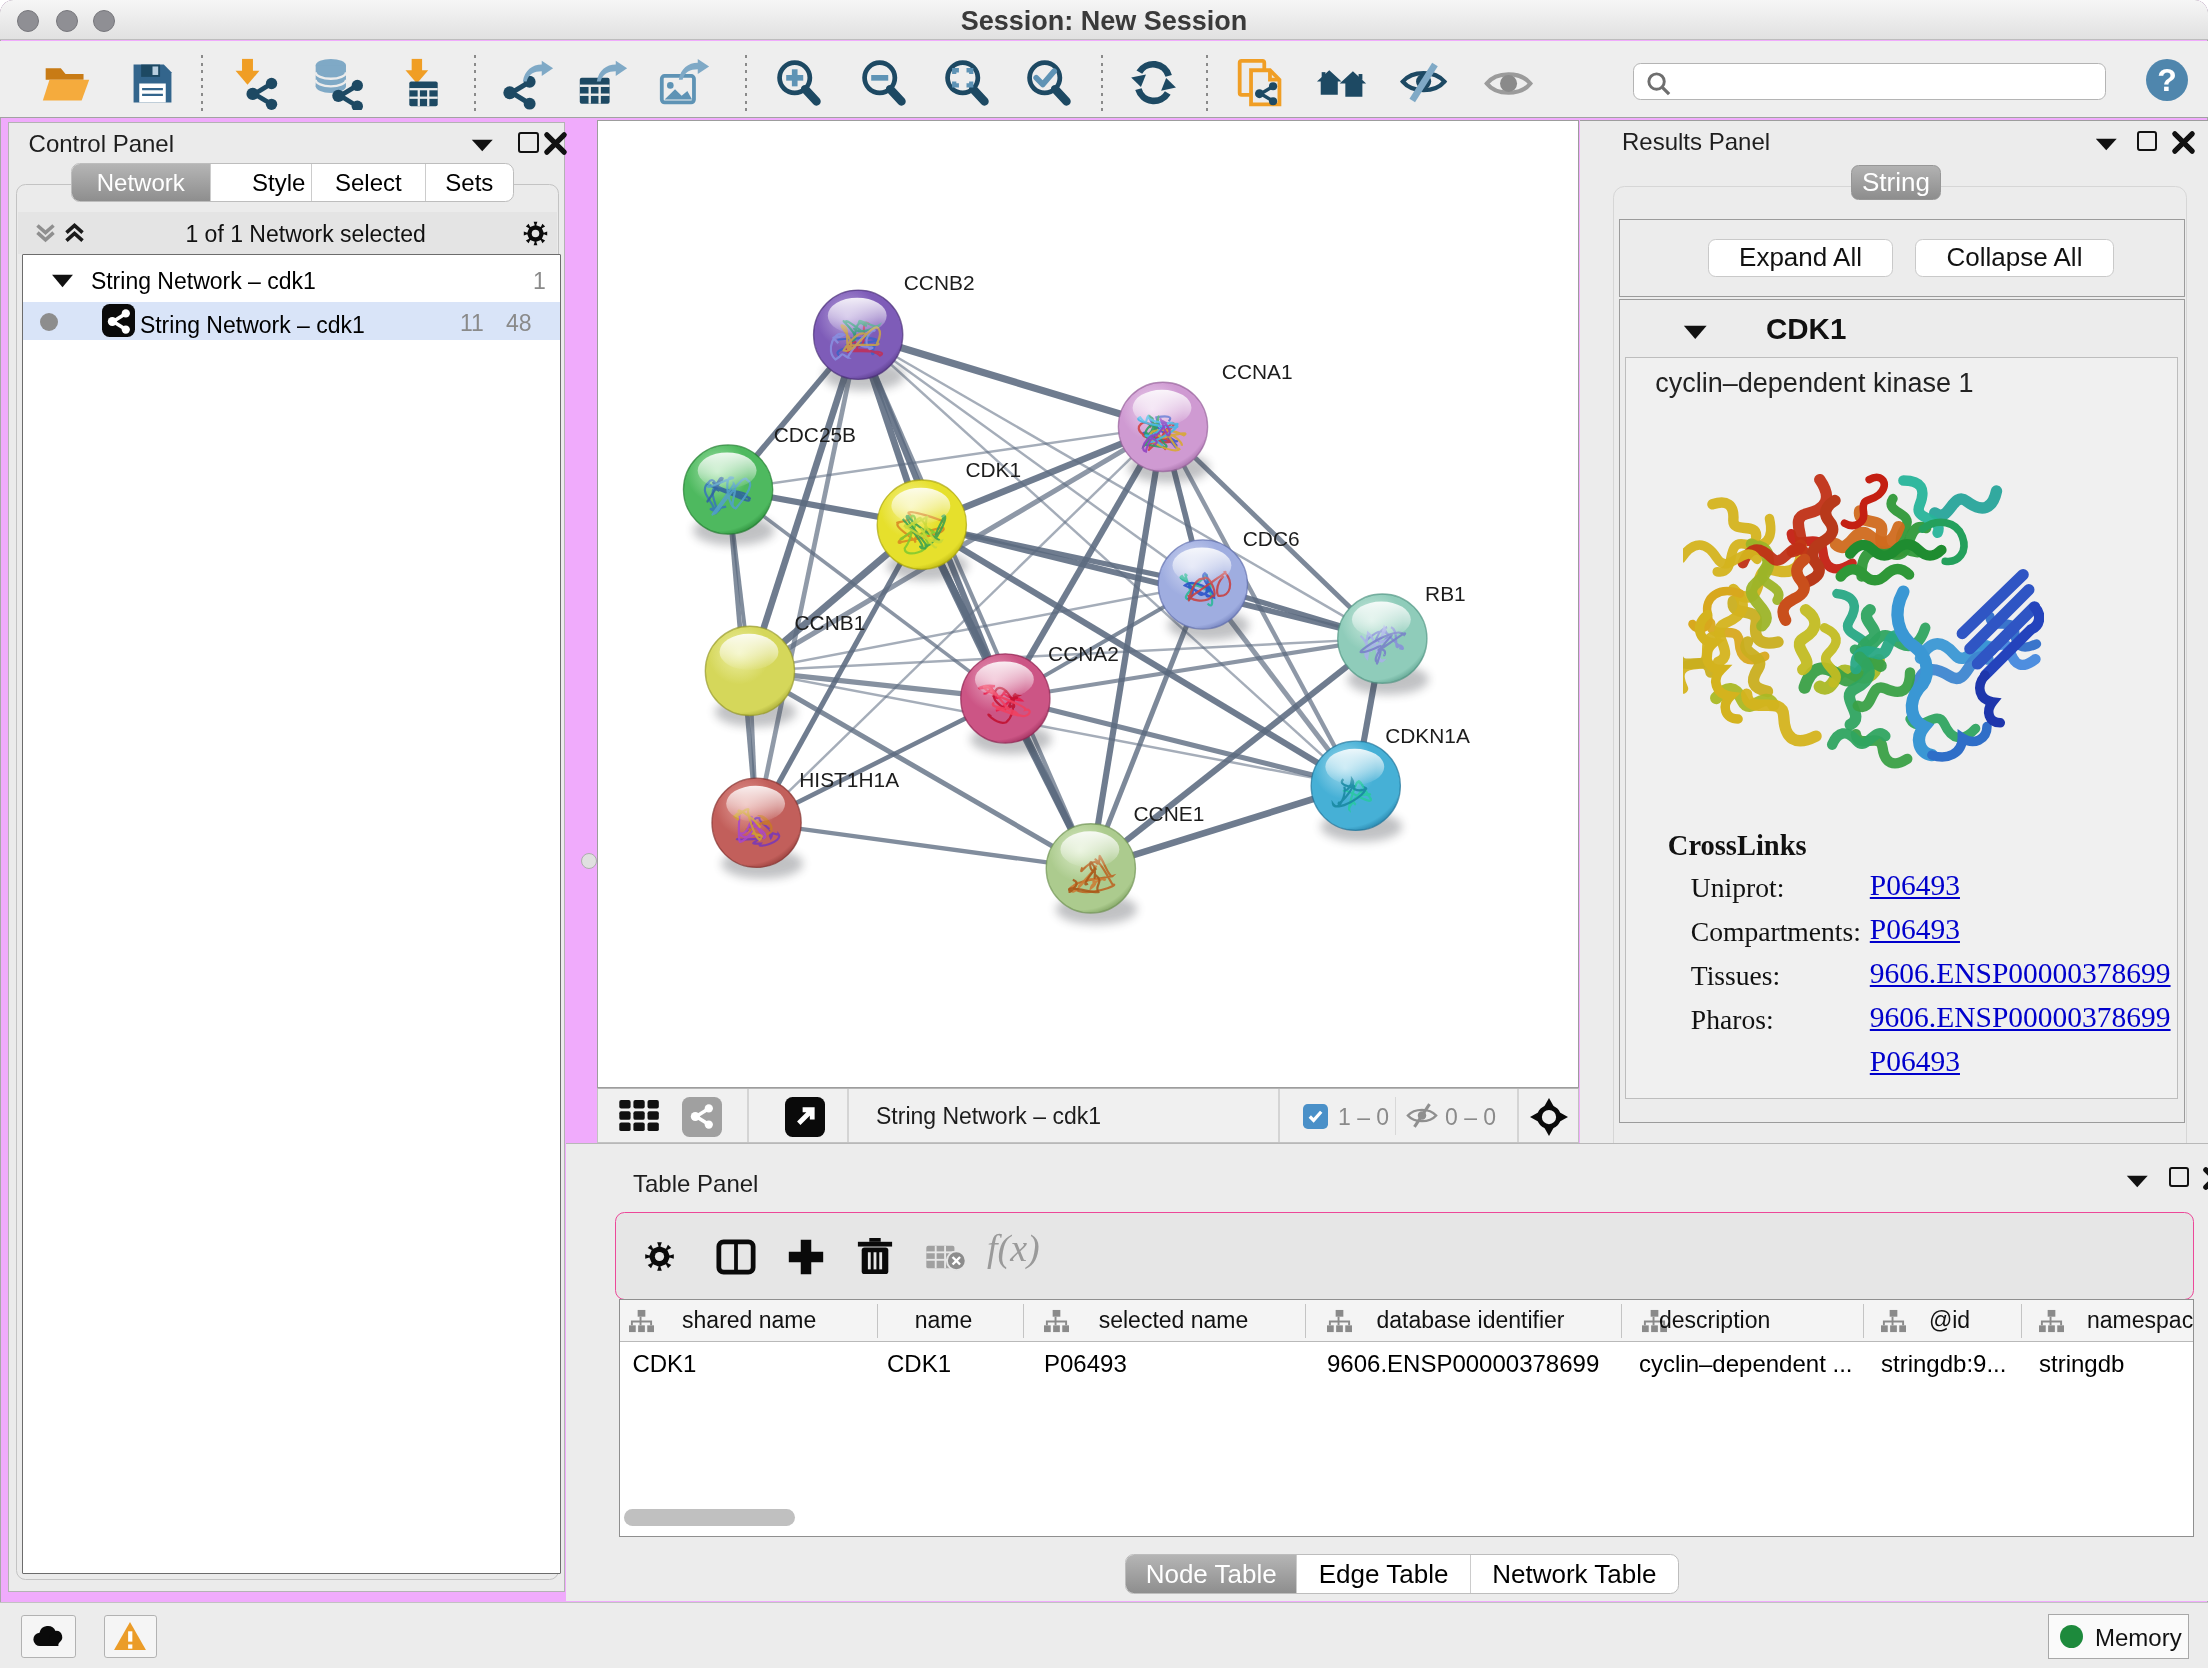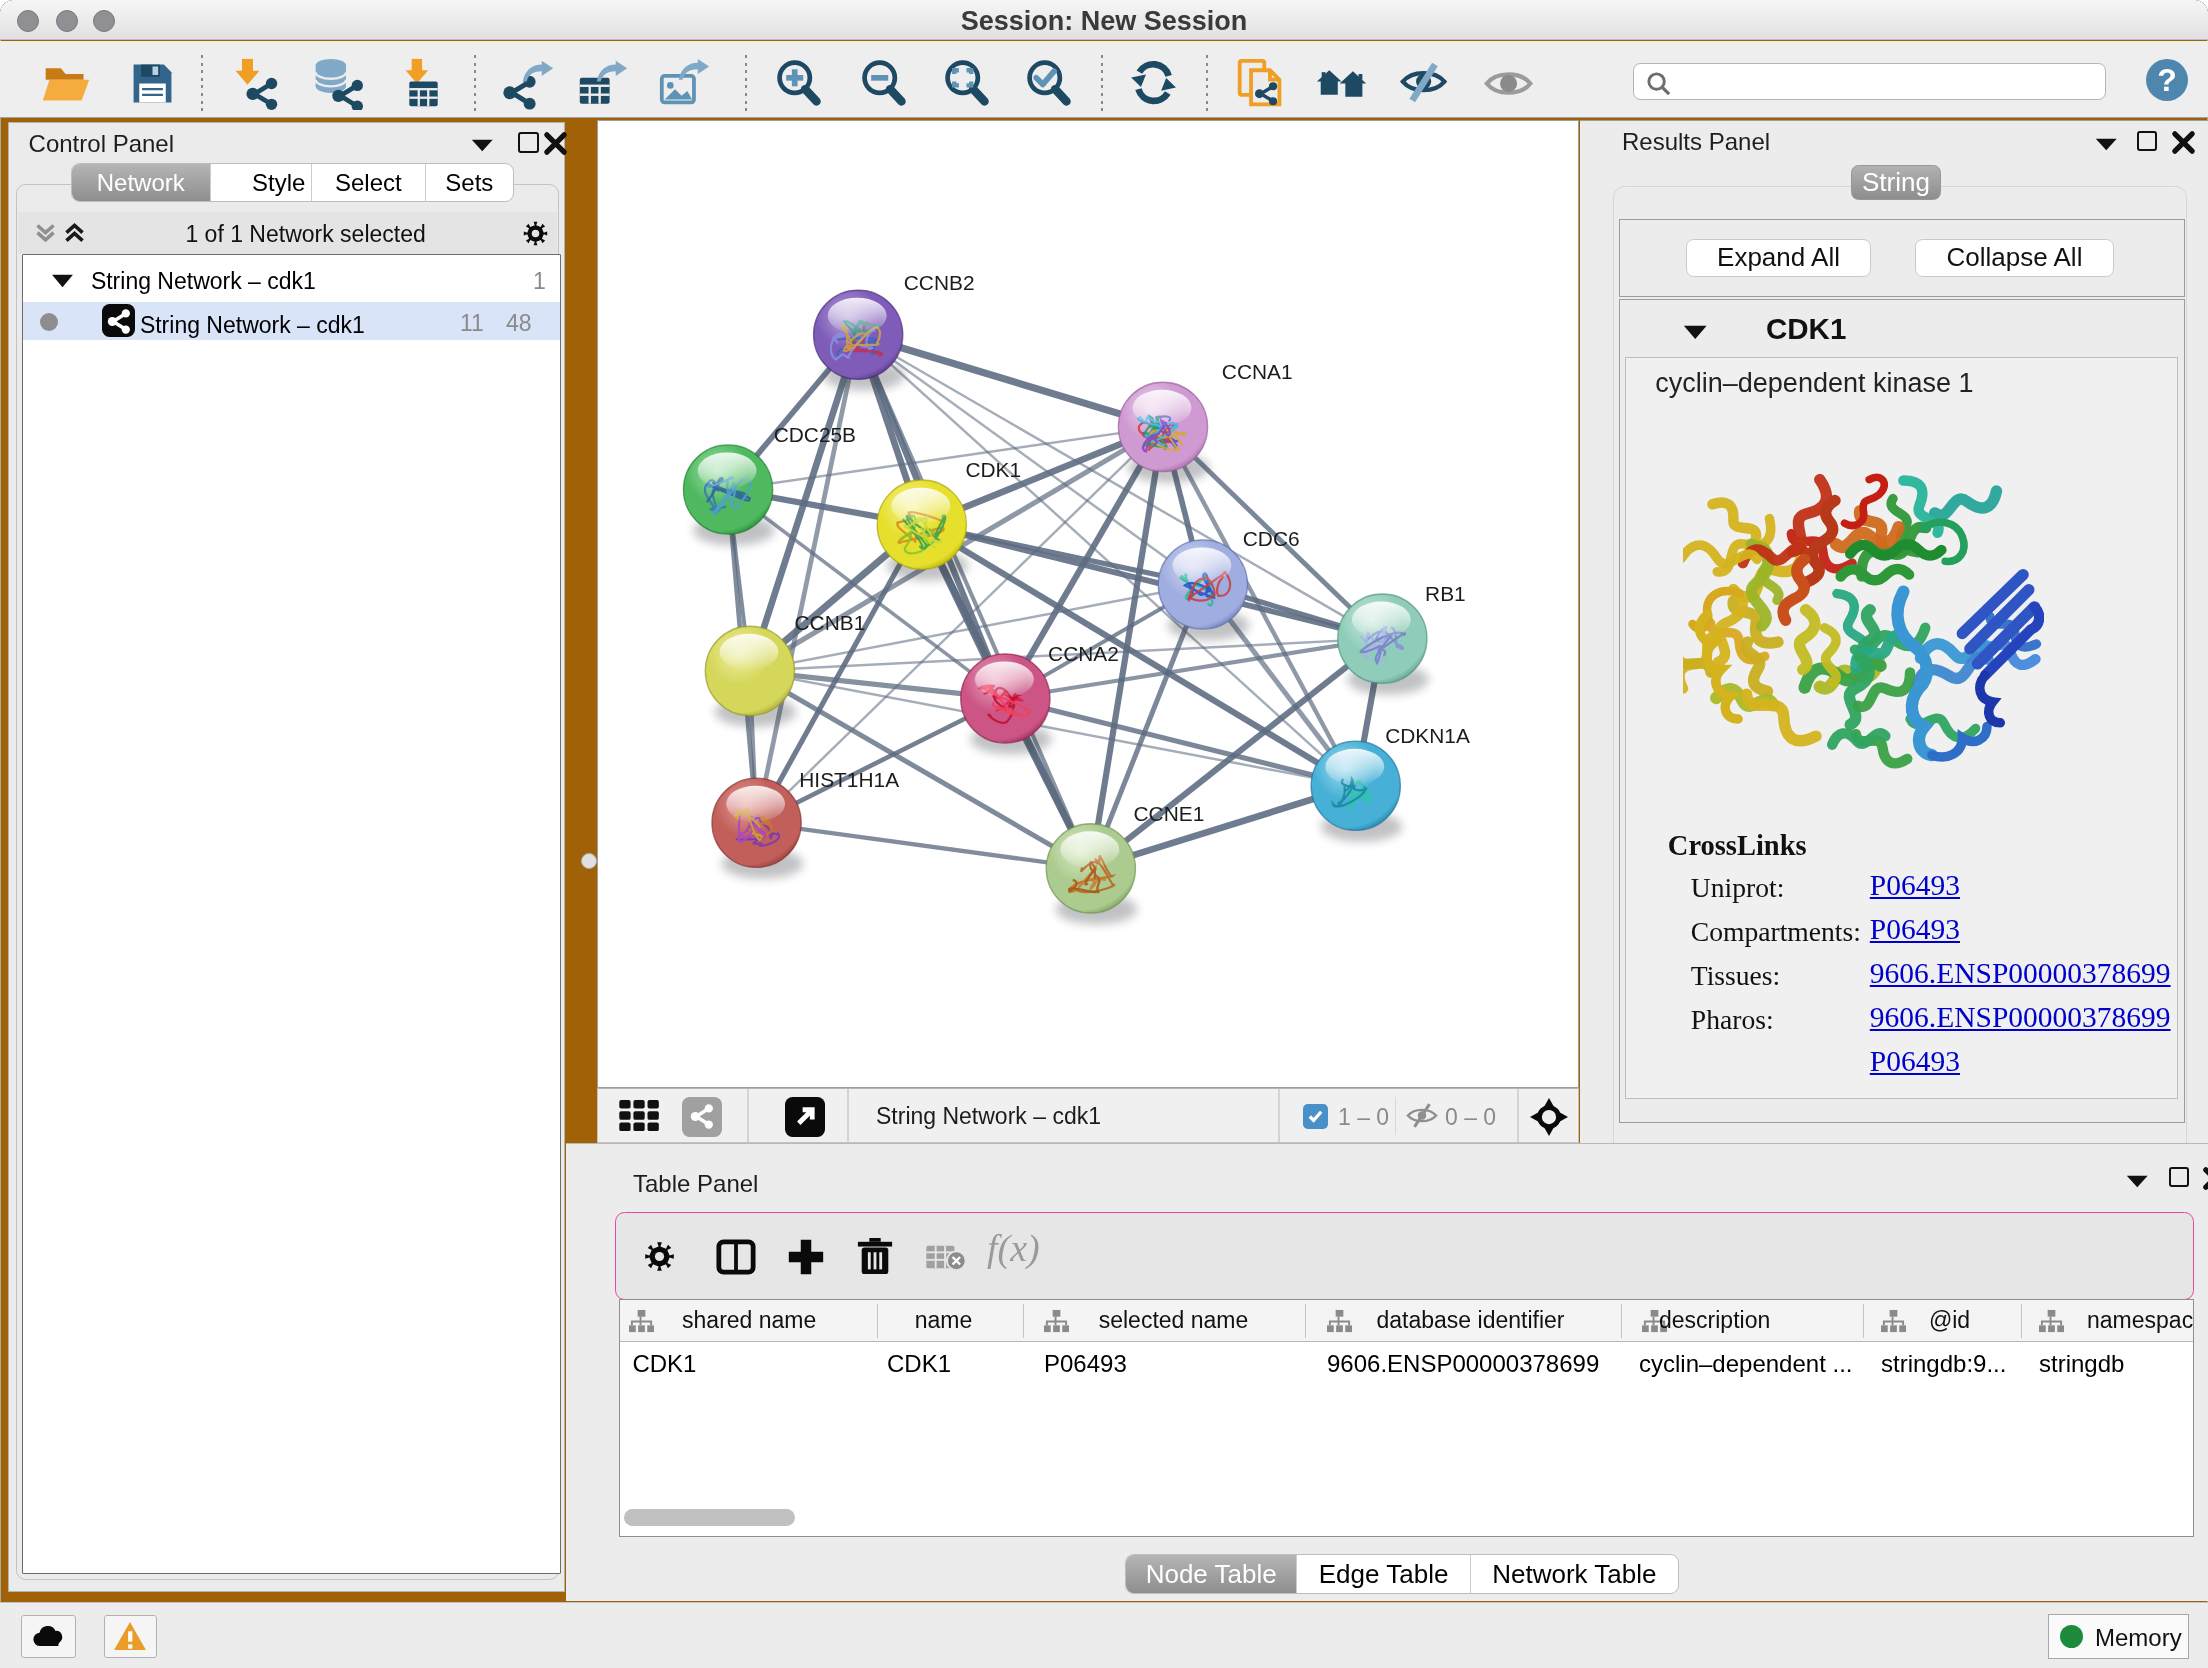--- a/index.html
+++ b/index.html
@@ -1,15 +1,15 @@
 <!DOCTYPE html>
 <html style="font-size:15px"><head><meta charset="utf-8"><style>
 * { margin:0; padding:0; box-sizing:border-box; }
 html,body { width:2208px; height:1668px; background:#fff; font-family:"Liberation Sans",sans-serif; }
-#win { position:absolute; left:0; top:0; width:2208px; height:1668px; background:#a16207;
+#win { position:absolute; left:0; top:0; width:2208px; height:1668px; background:#f0abfc;
   border-radius:13.3px 13.3px 0 0; overflow:hidden; box-shadow:inset 0 0 0 1px #a8a8a8; }
 .abs { position:absolute; }
 svg { display:block; }
 </style></head><body>
 <div id="win">
 <div class="abs" style="left:0;top:0;width:2208px;height:40px;
  background:linear-gradient(#f6f6f6,#e1e1e1);border-bottom:1px solid #bdbdbd;border-radius:13.3px 13.3px 0 0;">
  <div class="abs" style="left:17px;top:9.5px;width:22px;height:22px;border-radius:50%;background:#8f8f94;border:1px solid #77777c;"></div>
  <div class="abs" style="left:56px;top:9.5px;width:22px;height:22px;border-radius:50%;background:#8f8f94;border:1px solid #77777c;"></div>
  <div class="abs" style="left:93px;top:9.5px;width:22px;height:22px;border-radius:50%;background:#8f8f94;border:1px solid #77777c;"></div>
@@ -576,21 +576,21 @@
  <div class="abs" style="left:557px;top:9.5px;width:20px;height:20px;border:2.9px solid #111;border-radius:2.9px;"></div>
  <svg class="abs" style="left:591px;top:8.6px" width="25" height="25" viewBox="0 0 26 26">
         <path d="M4,4 L22,22 M22,4 L4,22" stroke="#111" stroke-width="5.5" stroke-linecap="round"></path>
       </svg>
 
  <div class="abs" style="left:33px;top:65px;width:574px;height:1018px;background:#ececec;border:1px solid #d6d6d6;border-radius:11.4px;"></div>
 
  <div class="abs" style="left:271px;top:44px;width:90px;height:35px;background:linear-gradient(#b2b2b2,#8d8d8d);border:1px solid #979797;border-radius:7.6px;color:#fff;font-size:26px;text-align:center;line-height:33px;">String</div>
 
  <div class="abs" style="left:39px;top:98px;width:566px;height:78px;border:1.9px solid #9b9b9b;">
-   <div class="abs" style="left:66px;top:19px;width:185px;height:38px;background:#fff;border:1.9px solid #c9c9c9;border-radius:7.6px;font-size:26px;text-align:center;line-height:35px;color:#111;">Expand All</div>
+   <div class="abs" style="left:88px;top:19px;width:185px;height:38px;background:#fff;border:1.9px solid #c9c9c9;border-radius:7.6px;font-size:26px;text-align:center;line-height:35px;color:#111;">Expand All</div>
    <div class="abs" style="left:295px;top:19px;width:199px;height:38px;background:#fff;border:1.9px solid #c9c9c9;border-radius:7.6px;font-size:26px;text-align:center;line-height:35px;color:#111;">Collapse All</div>
  </div>
 
  <div class="abs" style="left:39px;top:178px;width:566px;height:824px;border:1.9px solid #9b9b9b;">
    <svg class="abs" style="left:61px;top:21px" width="28.5" height="21" viewBox="0 0 30 22">
           <polygon points="3,5 27,5 15,19" fill="#111"></polygon>
         </svg>
    <div class="abs" style="left:146px;top:12.4px;font-size:29.5px;font-weight:bold;color:#111;">CDK1</div>
 
    <div class="abs" style="left:4.8px;top:57px;width:553px;height:742px;background:#f0f0f0;border:1.9px solid #bdbdbd;">

